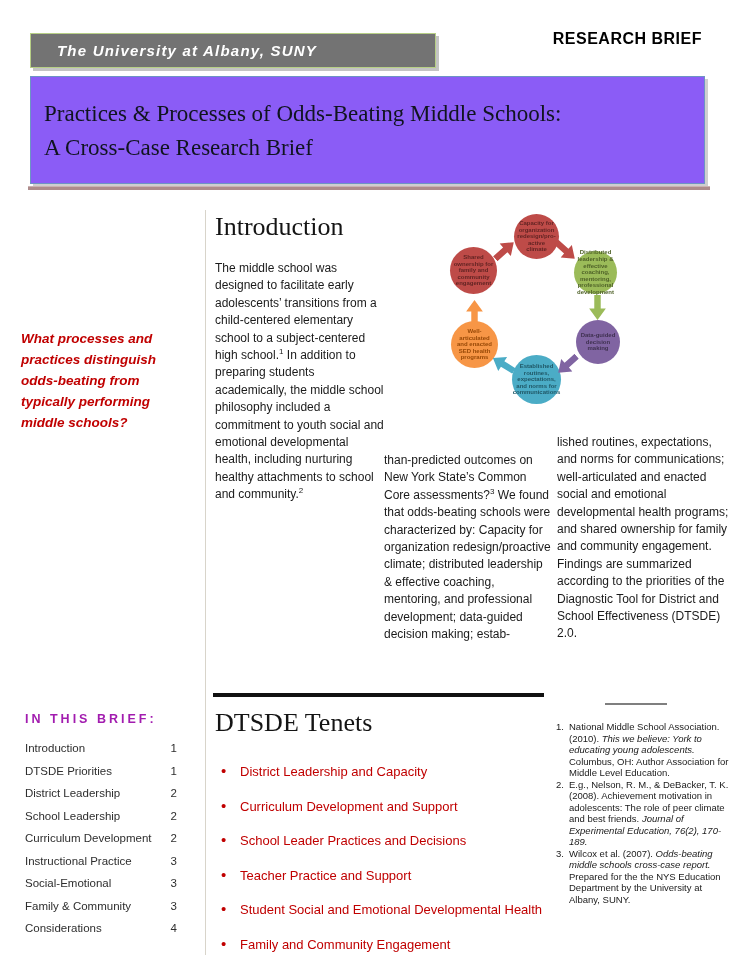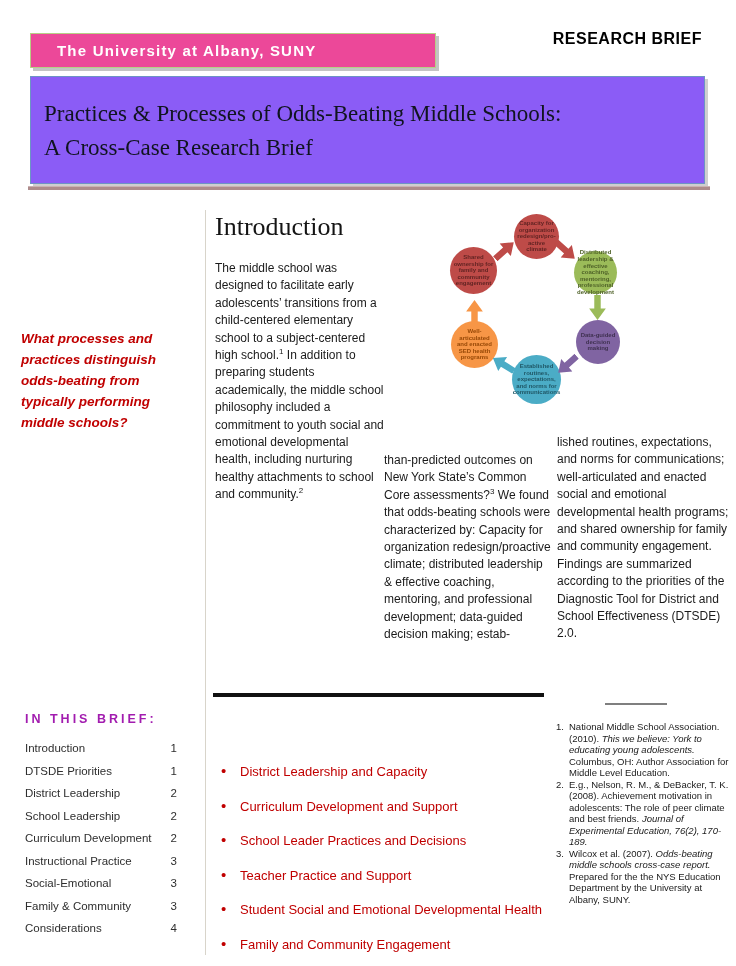--- a/index.html
+++ b/index.html
@@ -127,21 +127,21 @@
   .fn { display: flex; }
   .fn .num { width: 13px; flex: 0 0 13px; }
   .fn .txt { flex: 1; }
   .fn .it { font-style: italic; }
 </style>
 </head>
 <body>
 
 <div class="page">
 
-  <div class="green-banner" style="background-color: #ec4899;">
+  <div class="green-banner" style="background-color: #737373; font-style: italic;">
     <span class="label">The University at Albany, SUNY</span>
   </div>
   <div class="research-brief">RESEARCH BRIEF</div>
 
   <div class="blue-banner" style="background-color: #8b5cf6;">
     <div class="t1">Practices &amp; Processes of Odds-Beating Middle Schools:</div>
     <div class="t2">A Cross-Case Research Brief</div>
   </div>
   <div class="banner-underline" style="background-color: rgb(173, 140, 140);"></div>
 
@@ -224,20 +224,21 @@
         <span>Family &amp; Community</span>
         <span>3</span>
       </div>
     <div class="toc-row">
         <span>Considerations</span>
         <span>4</span>
       </div>
   </div>
 
   <div class="black-rule"></div>
+  <div class="tenets-heading">DTSDE Tenets</div>
   <ul class="tenets">
     <li class="tenet">District Leadership and Capacity</li>
     <li class="tenet">Curriculum Development and Support</li>
     <li class="tenet">School Leader Practices and Decisions</li>
     <li class="tenet">Teacher Practice and Support</li>
     <li class="tenet">Student Social and Emotional Developmental Health</li>
     <li class="tenet">Family and Community Engagement</li>
   </ul>
 
   <div class="fn-divider"></div>

